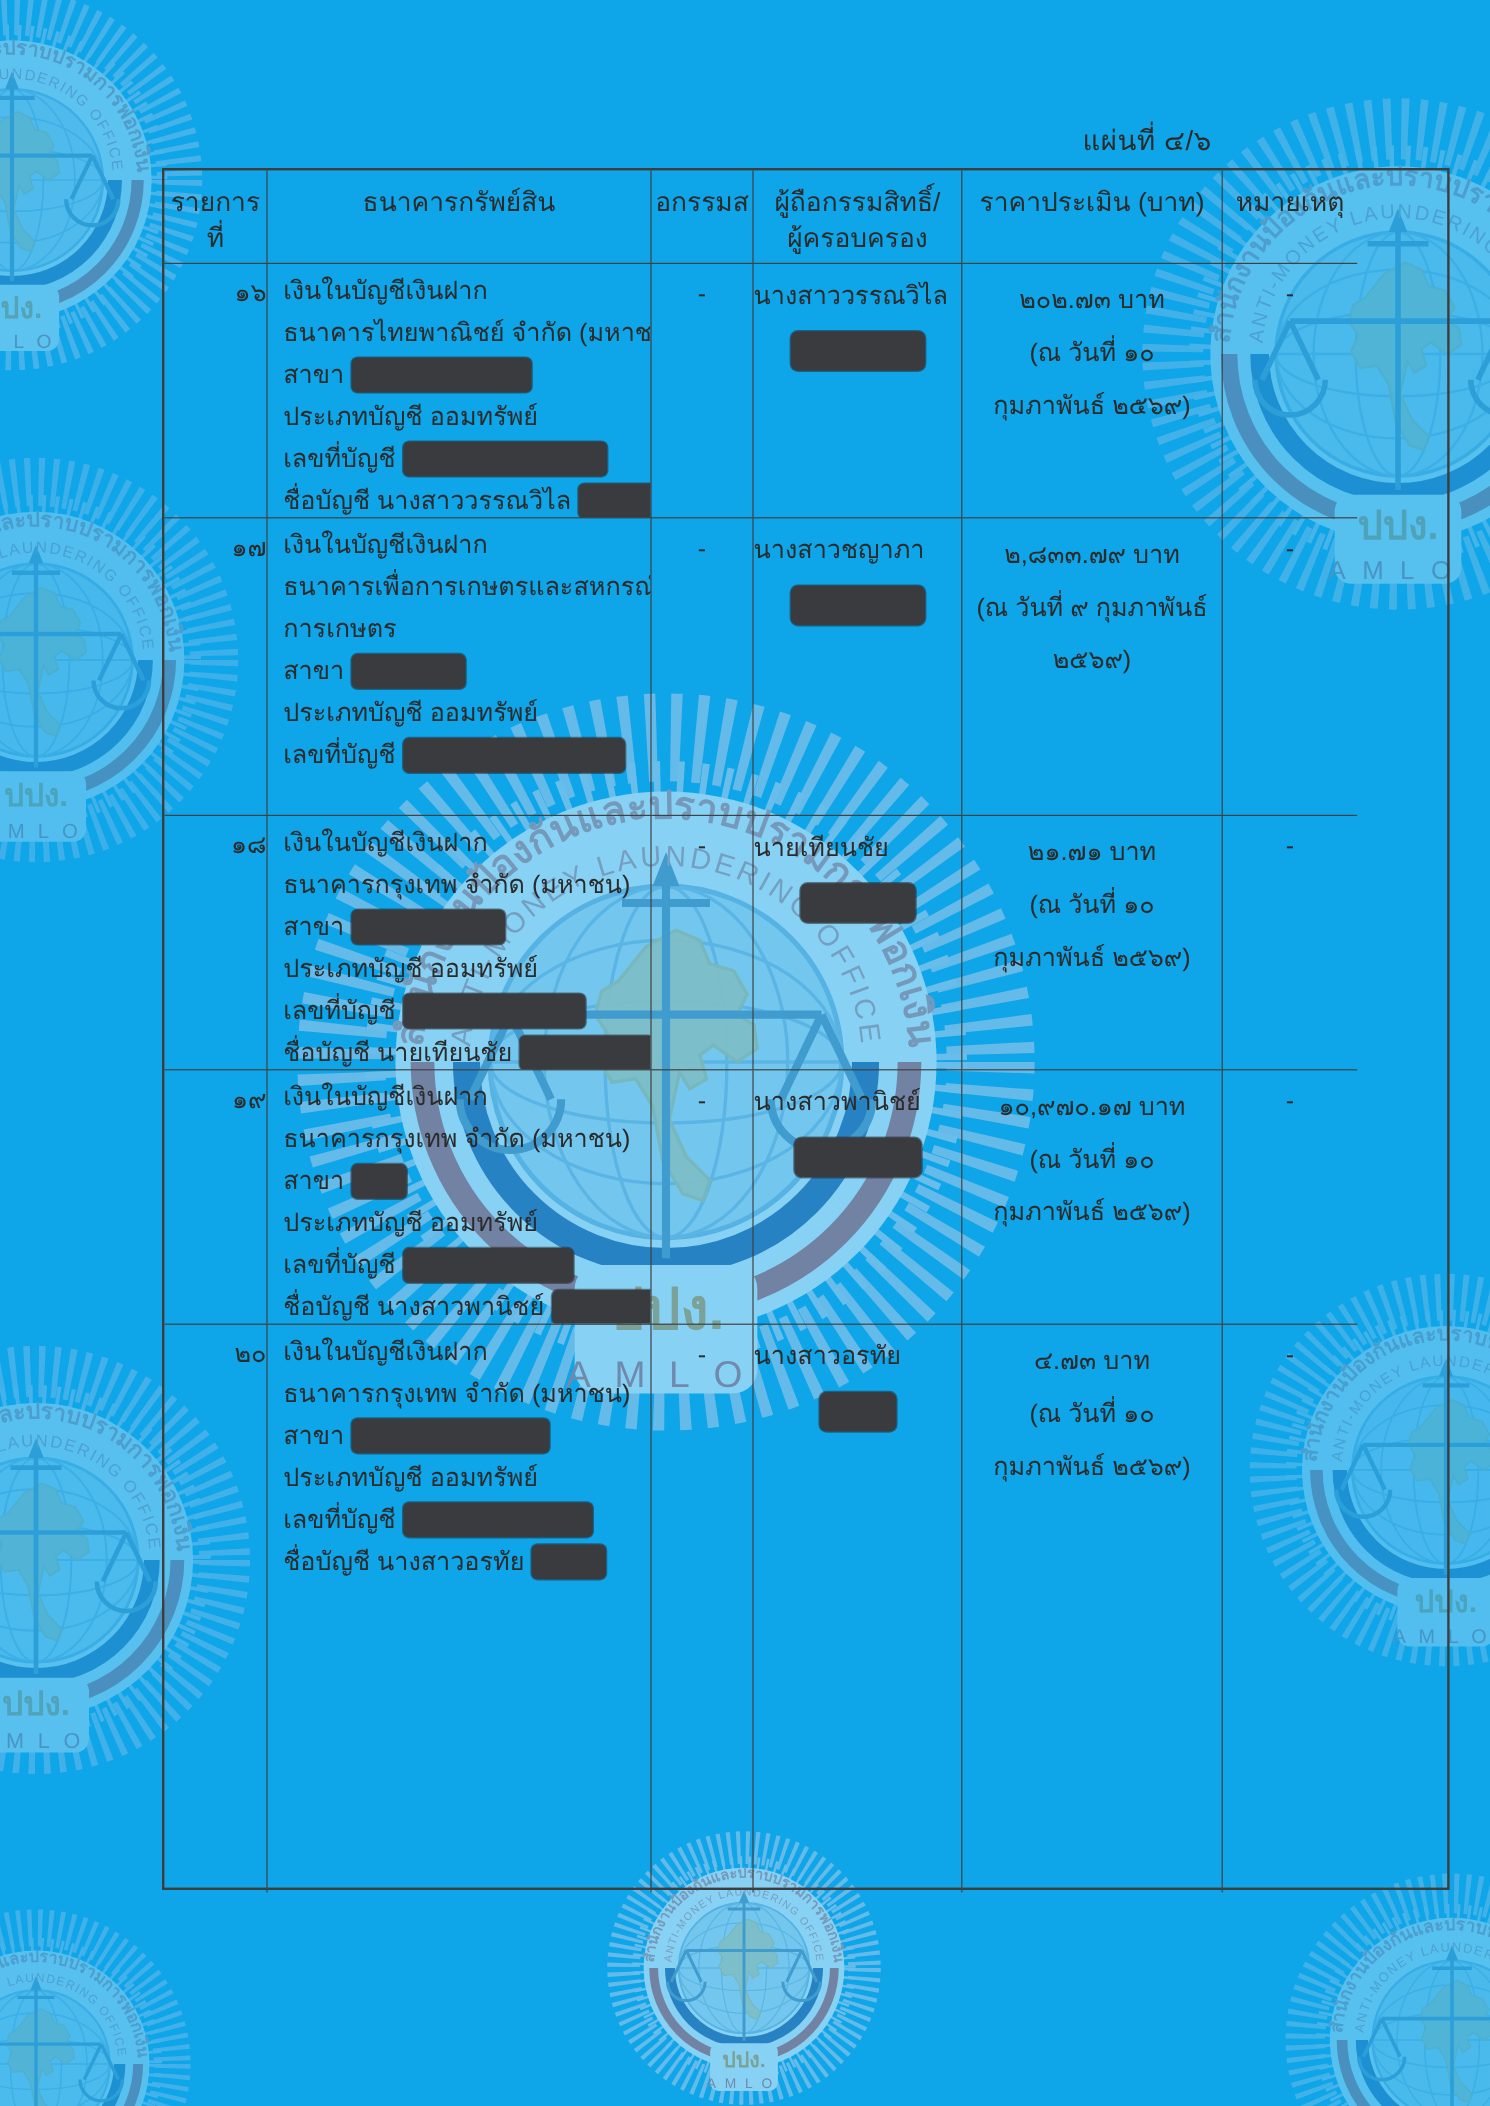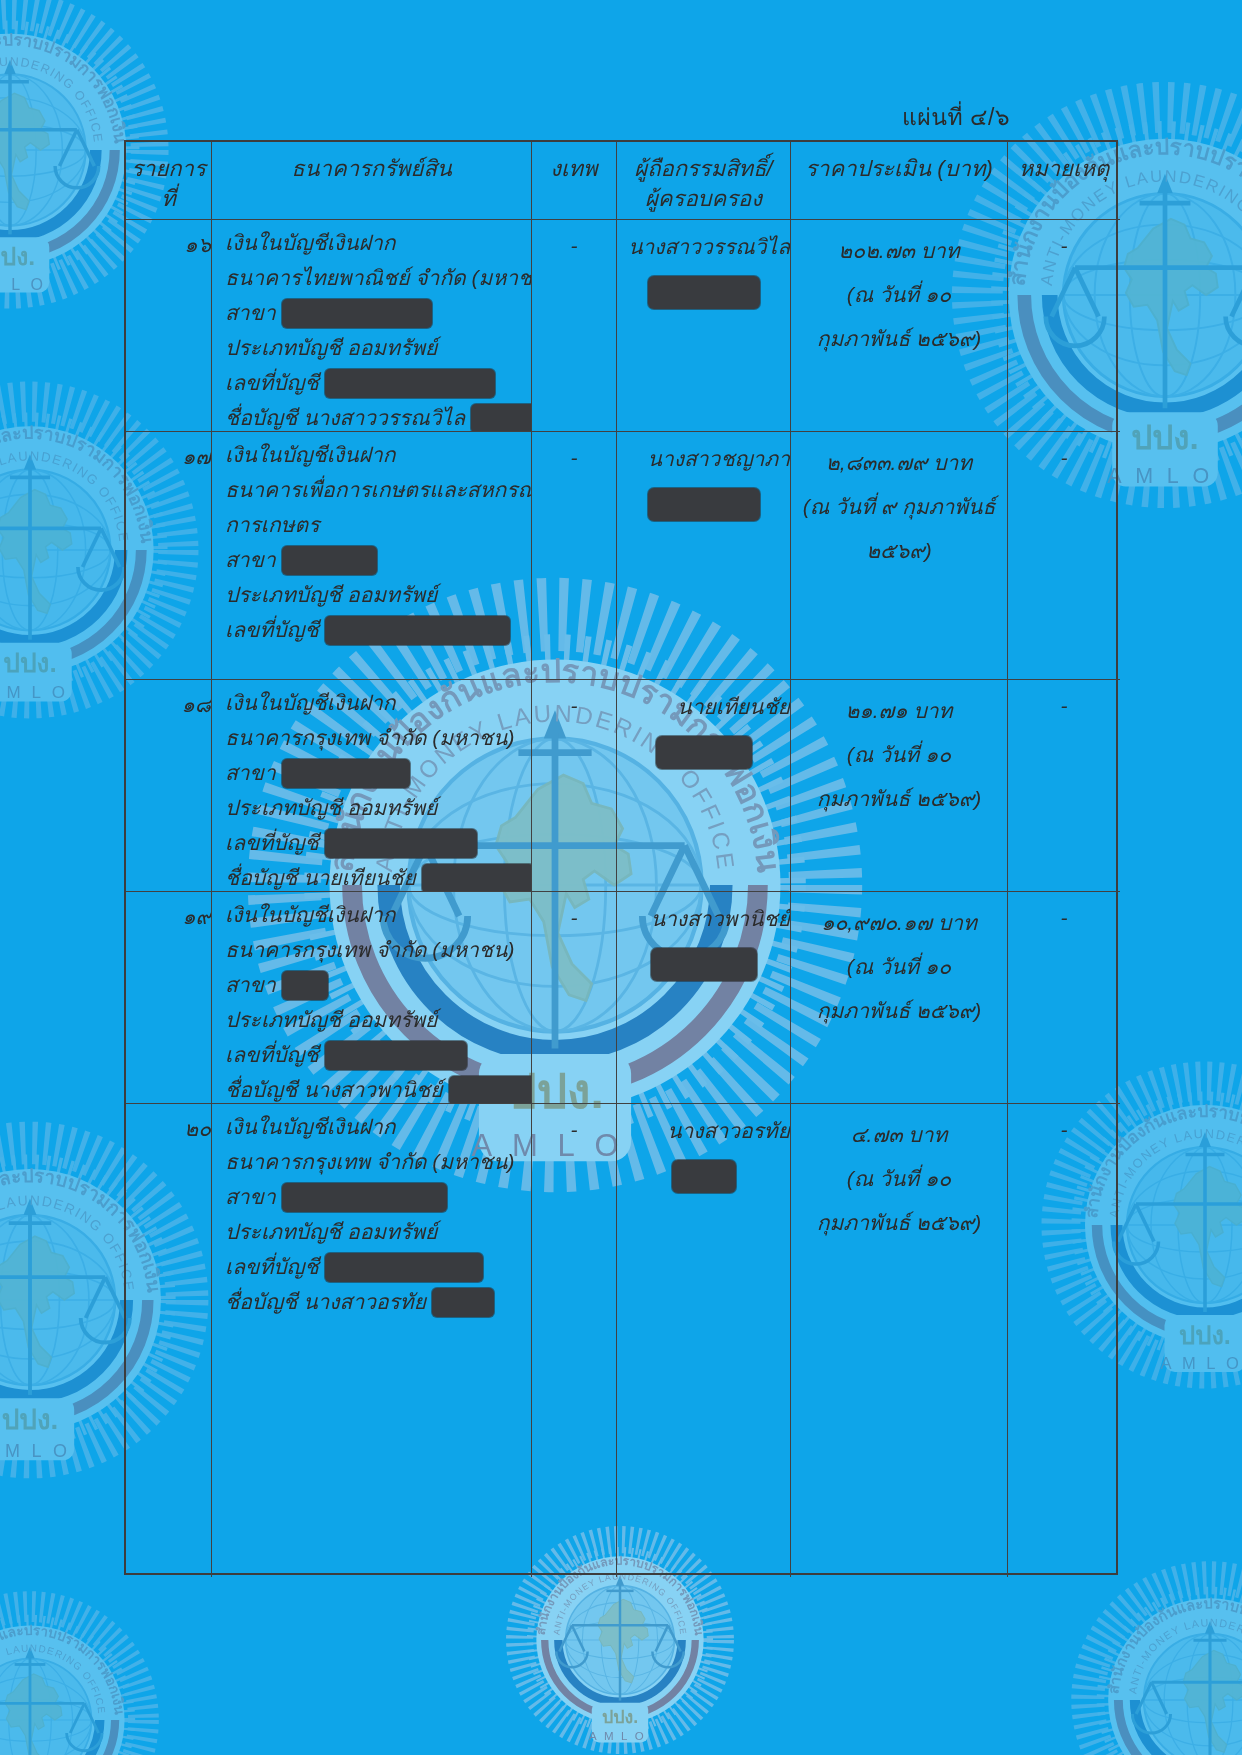--- a/index.html
+++ b/index.html
@@ -10,40 +10,39 @@
   }
   
   .seal{position:absolute;pointer-events:none;z-index:0;}
   
   #sheet-label{
     position:absolute;left:770px;top:99px;width:240px;text-align:right;
     font-size:23px;letter-spacing:.5px;z-index:2;
   }
   
   #tbl{
-    position:absolute;left:124px;top:140px;width:994px;height:1435px;z-index:1;
+    position:absolute;left:135px;top:140px;width:1073px;height:1435px;z-index:1;
     display:grid;
     grid-template-columns:86px 320px 85px 174px 217px 112px;
     grid-template-rows:78px 212px 248px 212px 212px 473px;
     border:2px solid #3d3d3d;box-sizing:border-box;
     background:transparent;
-    font-style:italic;
   }
   .cell{
     border-right:1.8px solid #414141;border-bottom:1.8px solid #414141;
     box-sizing:border-box;overflow:hidden;font-size:21px;line-height:1.55;
   }
   .lastc{border-right:none;}
   .lastr{border-bottom:none;}
   .hcell{text-align:center;font-size:22px;padding-top:12px;line-height:30px;}
   .no-cell{text-align:right;padding-top:9px;font-size:21px;}
   .asset-cell{padding:5px 4px 16px 13px;}
   .a-line{line-height:35px;white-space:nowrap;}
   .qty-cell{text-align:center;padding-top:10px;}
-  .owner-cell{text-align:right;padding-top:9px;}
+  .owner-cell{text-align:left;padding-top:9px;}
   .owner-name{line-height:36px;}
   .price-cell{text-align:center;padding-top:9px;}
   .p-line{line-height:44px;}
   .remark-cell{text-align:center;padding-top:10px;}
   
   .redact{
     display:inline-block;height:29px;background:#393b3f;border-radius:5px;
     vertical-align:-8px;margin-left:6px;
     box-shadow:0 0 0 1px rgba(40,42,46,.55);
   }
@@ -136,21 +135,21 @@
 
   <div id="sheet-label">แผ่นที่ ๔/๖</div>
 
   <div id="tbl">
 
     <div class="cell hcell">
       <div>รายการ</div>
       <div>ที่</div>
     </div>
     <div class="cell hcell">ธนาคารกรัพย์สิน</div>
-    <div class="cell hcell">งเทพ</div>
+    <div class="cell hcell">อกรรมส</div>
     <div class="cell hcell">
       <div>ผู้ถือกรรมสิทธิ์/</div>
       <div>ผู้ครอบครอง</div>
     </div>
     <div class="cell hcell">ราคาประเมิน (บาท)</div>
     <div class="cell hcell lastc">หมายเหตุ</div>
 
     <div class="cell no-cell">๑๖</div>
     <div class="cell asset-cell">
       <div class="a-line"><span>เงินในบัญชีเงินฝาก</span></div>

